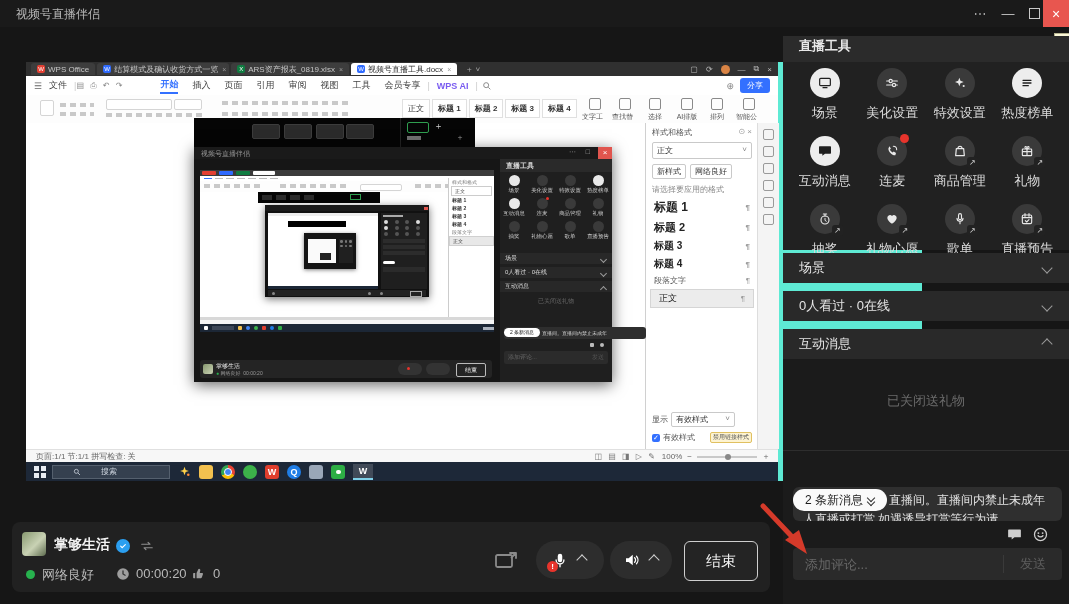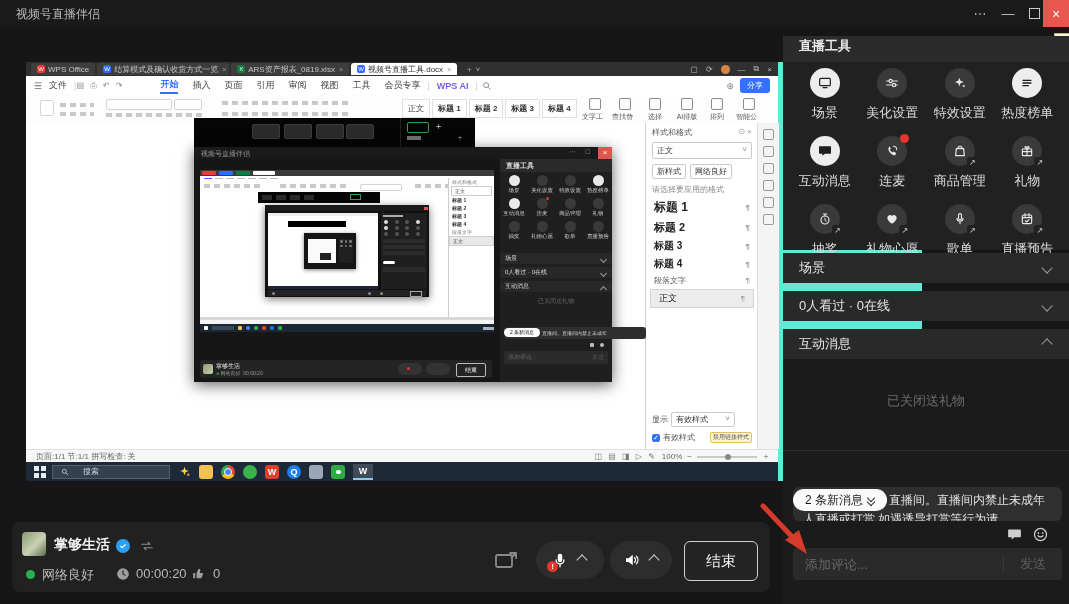--- a/index.html
+++ b/index.html
@@ -94,21 +94,21 @@
   .bandplus{position:absolute;color:#cfcfcf;font-size:9px;}
   .stypanel{left:619px;top:61px;width:112px;height:326px;background:#fff;border-left:1px solid #d0d0d0;z-index:4;font-size:8px;color:#555;}
   .stybox{border:1px solid #c9c9c9;border-radius:2px;background:#fff;color:#333;}
   .styrow{padding:2px 8px;color:#222;white-space:nowrap;display:flex;justify-content:space-between;align-items:center;}
   .styrow .pm{color:#999;font-size:8px;}
   .toolstrip{left:731px;top:61px;width:21px;height:326px;background:#f4f4f4;border-left:1px solid #ddd;z-index:4;}
   .tsic{width:9px;height:9px;border:1px solid #9a9a9a;border-radius:2px;margin:6px auto 0;}
   .wstatus{left:0;top:387px;width:752px;height:13px;background:#f7f7f7;border-top:1px solid #e0e0e0;z-index:6;
            display:flex;align-items:center;font-size:8px;color:#666;}
   .tbar{left:0;top:400px;width:752px;height:19px;background:#1d2838;z-index:7;display:flex;align-items:center;}
-  .tsearch{width:118px;height:14px;background:#35404f;border:1px solid #55606e;margin-left:6px;display:flex;align-items:center;color:#cdd4de;font-size:8px;gap:14px;padding-left:8px;box-sizing:border-box;}
+  .tsearch{width:118px;height:14px;background:#35404f;border:1px solid #55606e;margin-left:6px;display:flex;align-items:center;color:#cdd4de;font-size:8px;gap:20px;padding-left:20px;box-sizing:border-box;}
   .tic{width:14px;height:14px;border-radius:3px;margin-left:8px;flex:none;display:flex;align-items:center;justify-content:center;color:#fff;font-size:9px;font-weight:bold;}
   .traytxt{color:#dfe5ec;font-size:8px;white-space:nowrap;}
   .timeblk{text-align:right;color:#e8edf3;font-size:7.5px;line-height:9px;margin-left:8px;}
   
   .nwin{left:168px;top:85px;width:418px;height:235px;background:#161616;z-index:10;box-shadow:0 3px 14px rgba(0,0,0,.6);}
   .ntitle{left:0;top:0;width:418px;height:12px;background:#1a1a1a;}
   .ntitle .t{position:absolute;left:7px;top:2px;font-size:7px;color:#989898;}
   .nclose{position:absolute;right:0;top:0;width:14px;height:12px;background:#e0554e;color:#fff;font-size:8px;text-align:center;line-height:12px;}
   .nctl{position:absolute;top:1px;color:#aaa;font-size:7px;}
   .nsb{left:306px;top:12px;width:112px;height:223px;background:#1f1f1f;}

